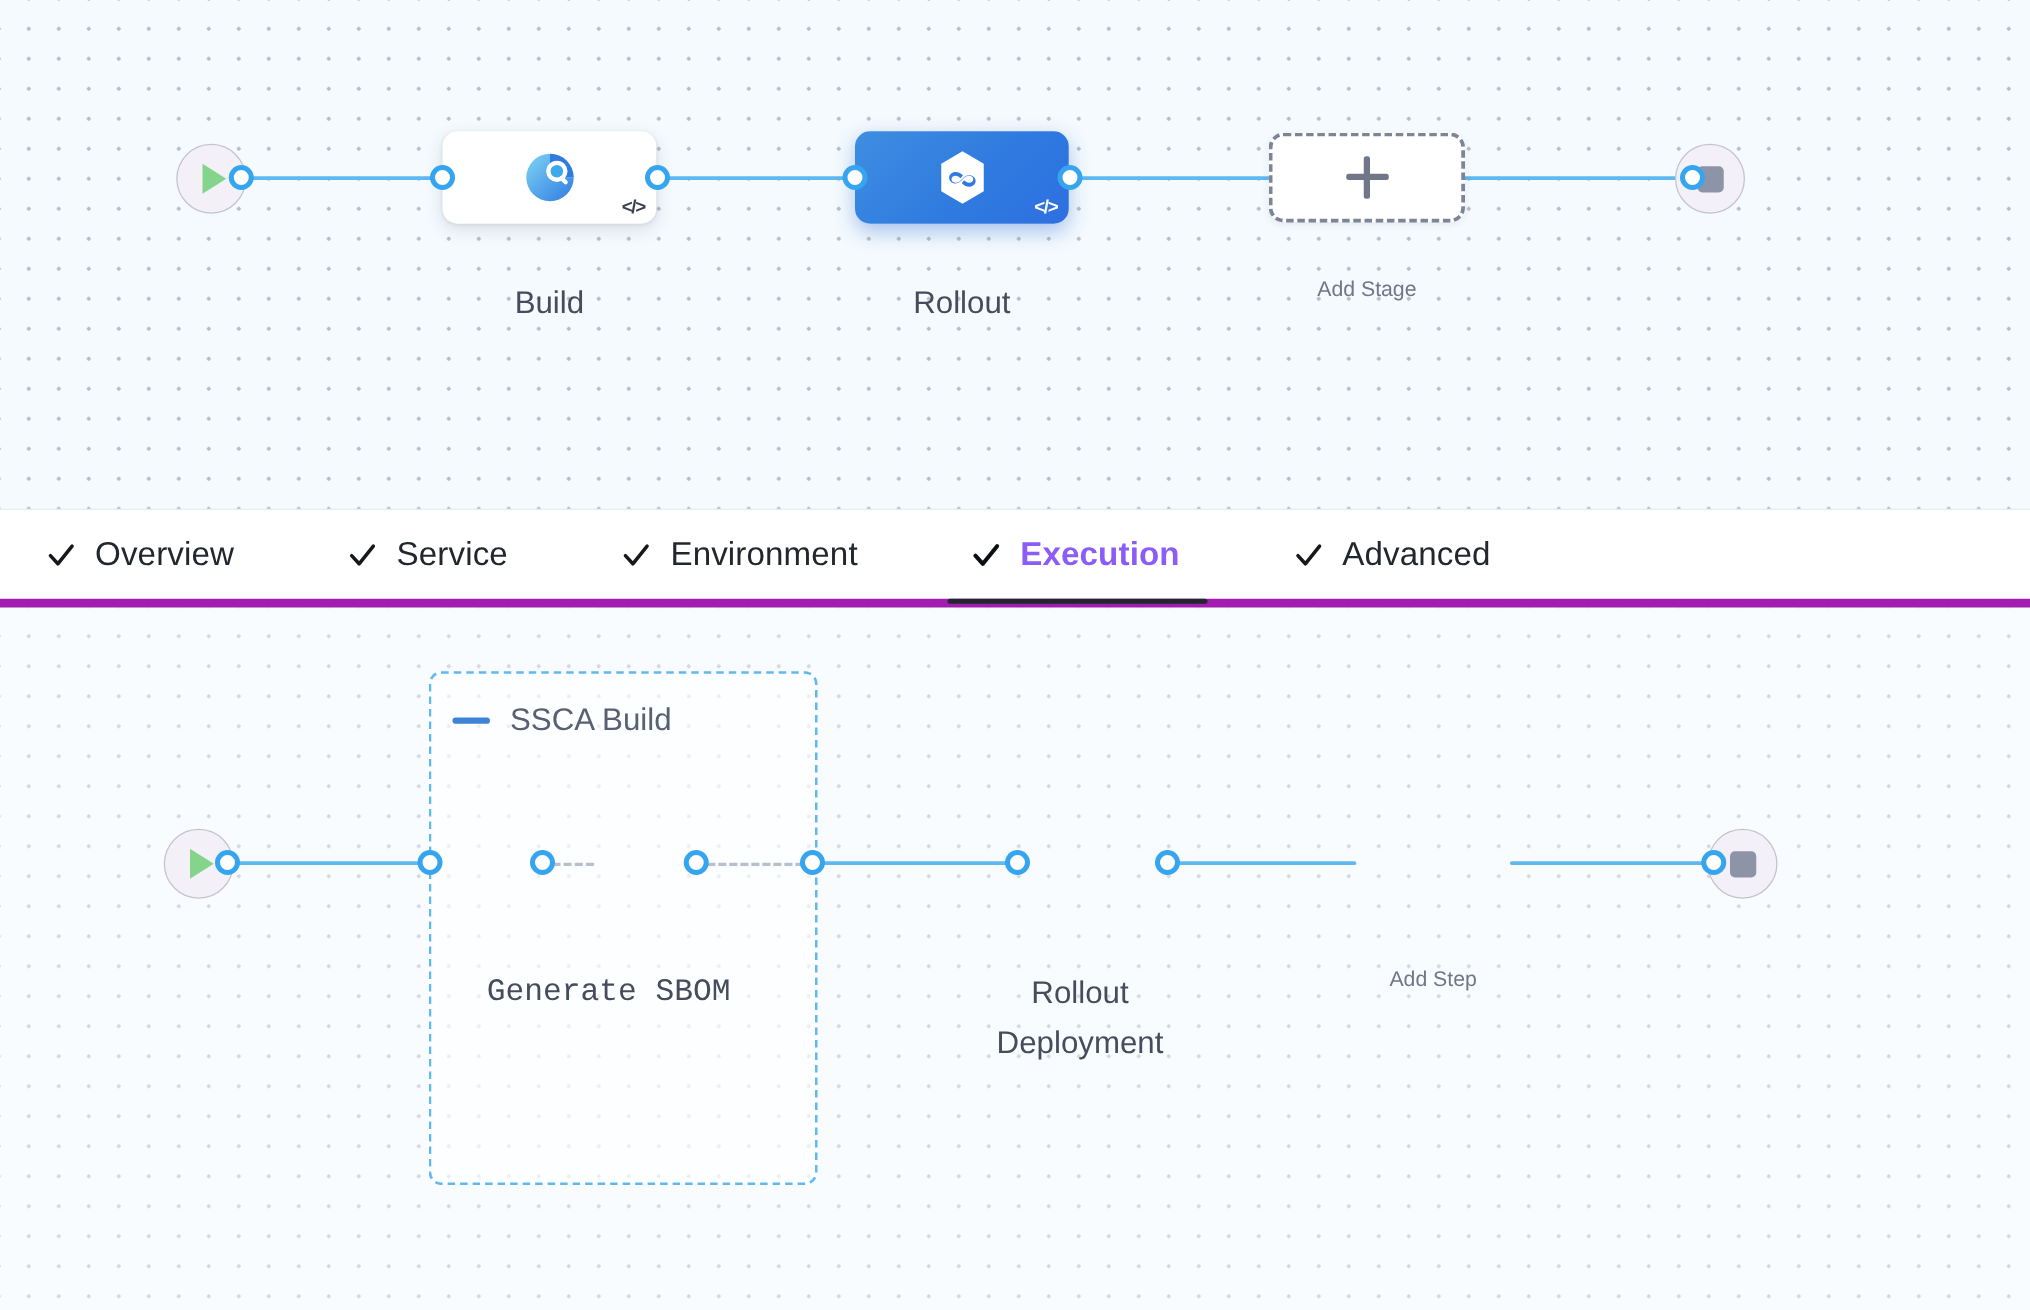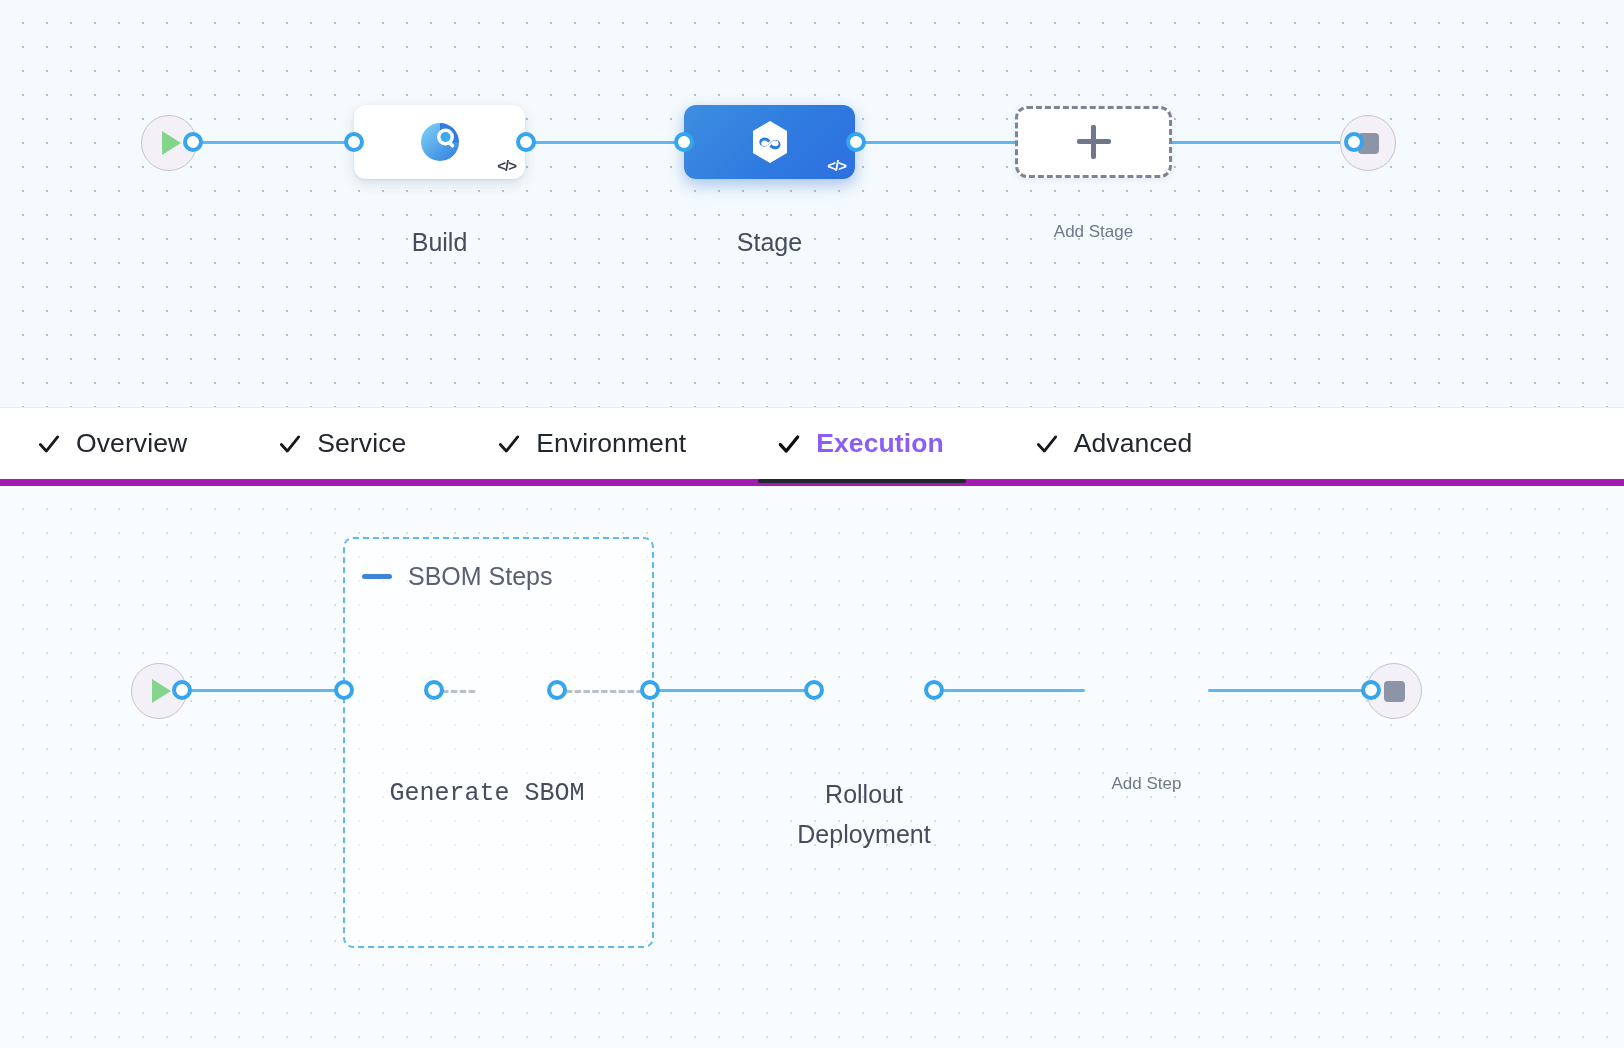--- a/index.html
+++ b/index.html
@@ -188,21 +188,21 @@
 
     <div class="stage-card selected" style="left:684px; top:105px; width:171px; height:74px;">
       <svg width="50" height="50" viewBox="0 0 50 50">
         <path d="M25 4 L42 14 L42 36 L25 46 L8 36 L8 14 Z" fill="#ffffff"></path>
         <path d="M19.5 20.5c-3 0-5.2 2-5.2 4.6s2.2 4.6 5.2 4.6c2.4 0 3.8-1.3 5.5-3.1 1.7-1.9 3-3 5.3-3 1.9 0 3.3 1.2 3.3 2.8s-1.4 2.8-3.3 2.8c-1.6 0-2.7-.7-3.9-2l-2 2.2c1.6 1.8 3.3 2.9 5.9 2.9 3 0 5.2-2 5.2-4.6s-2.2-4.6-5.2-4.6c-2.4 0-3.8 1.3-5.5 3.1-1.7 1.9-3 3-5.3 3-1.9 0-3.3-1.2-3.3-2.8s1.4-2.8 3.3-2.8c1.6 0 2.7.7 3.9 2l2-2.2c-1.6-1.8-3.3-2.9-5.9-2.9z" fill="#2f7be0"></path>
       </svg>
       <span class="code-badge light">&lt;/&gt;</span>
     </div>
     <div class="dot" style="left:674px; top:132px;"></div>
     <div class="dot" style="left:846px; top:132px;"></div>
-    <div class="node-label" style="left:684px; top:222px; width:171px;">Stage</div>
+    <div class="node-label" style="left:684px; top:222px; width:171px;">Rollout</div>
 
     <div class="add-node" style="left:1015px; top:106px; width:157px; height:72px;">
       <div class="plus"></div>
     </div>
     <div class="add-label" style="left:1015px; top:222px; width:157px;">Add Stage</div>
 
     <div class="terminal" style="left:1340px; top:115px;">
       <div class="stop-sq"></div>
     </div>
     <div class="dot" style="left:1344px; top:132px;"></div>
@@ -244,21 +244,21 @@
       </svg>
       <span class="tab-label">Advanced</span>
     </div>
   </div>
 
   <div class="canvas canvas-steps">
 
     <div class="group-box" style="left:343px; top:51px; width:311px; height:411px;"></div>
     <div class="group-header" style="left:362px; top:76px;">
       <span class="group-collapse"></span>
-      <span class="group-title">SBOM Steps</span>
+      <span class="group-title">SSCA Build</span>
     </div>
 
     <div class="link" style="left:180px; top:203px; width:163px;"></div>
     <div class="link dashed" style="left:432px; top:204px; width:44px;"></div>
     <div class="link dashed" style="left:556px; top:204px; width:92px;"></div>
     <div class="link" style="left:648px; top:203px; width:165px;"></div>
     <div class="link" style="left:925px; top:203px; width:160px;"></div>
     <div class="link" style="left:1208px; top:203px; width:165px;"></div>
 
     <div class="terminal" style="left:131px; top:177px;">

